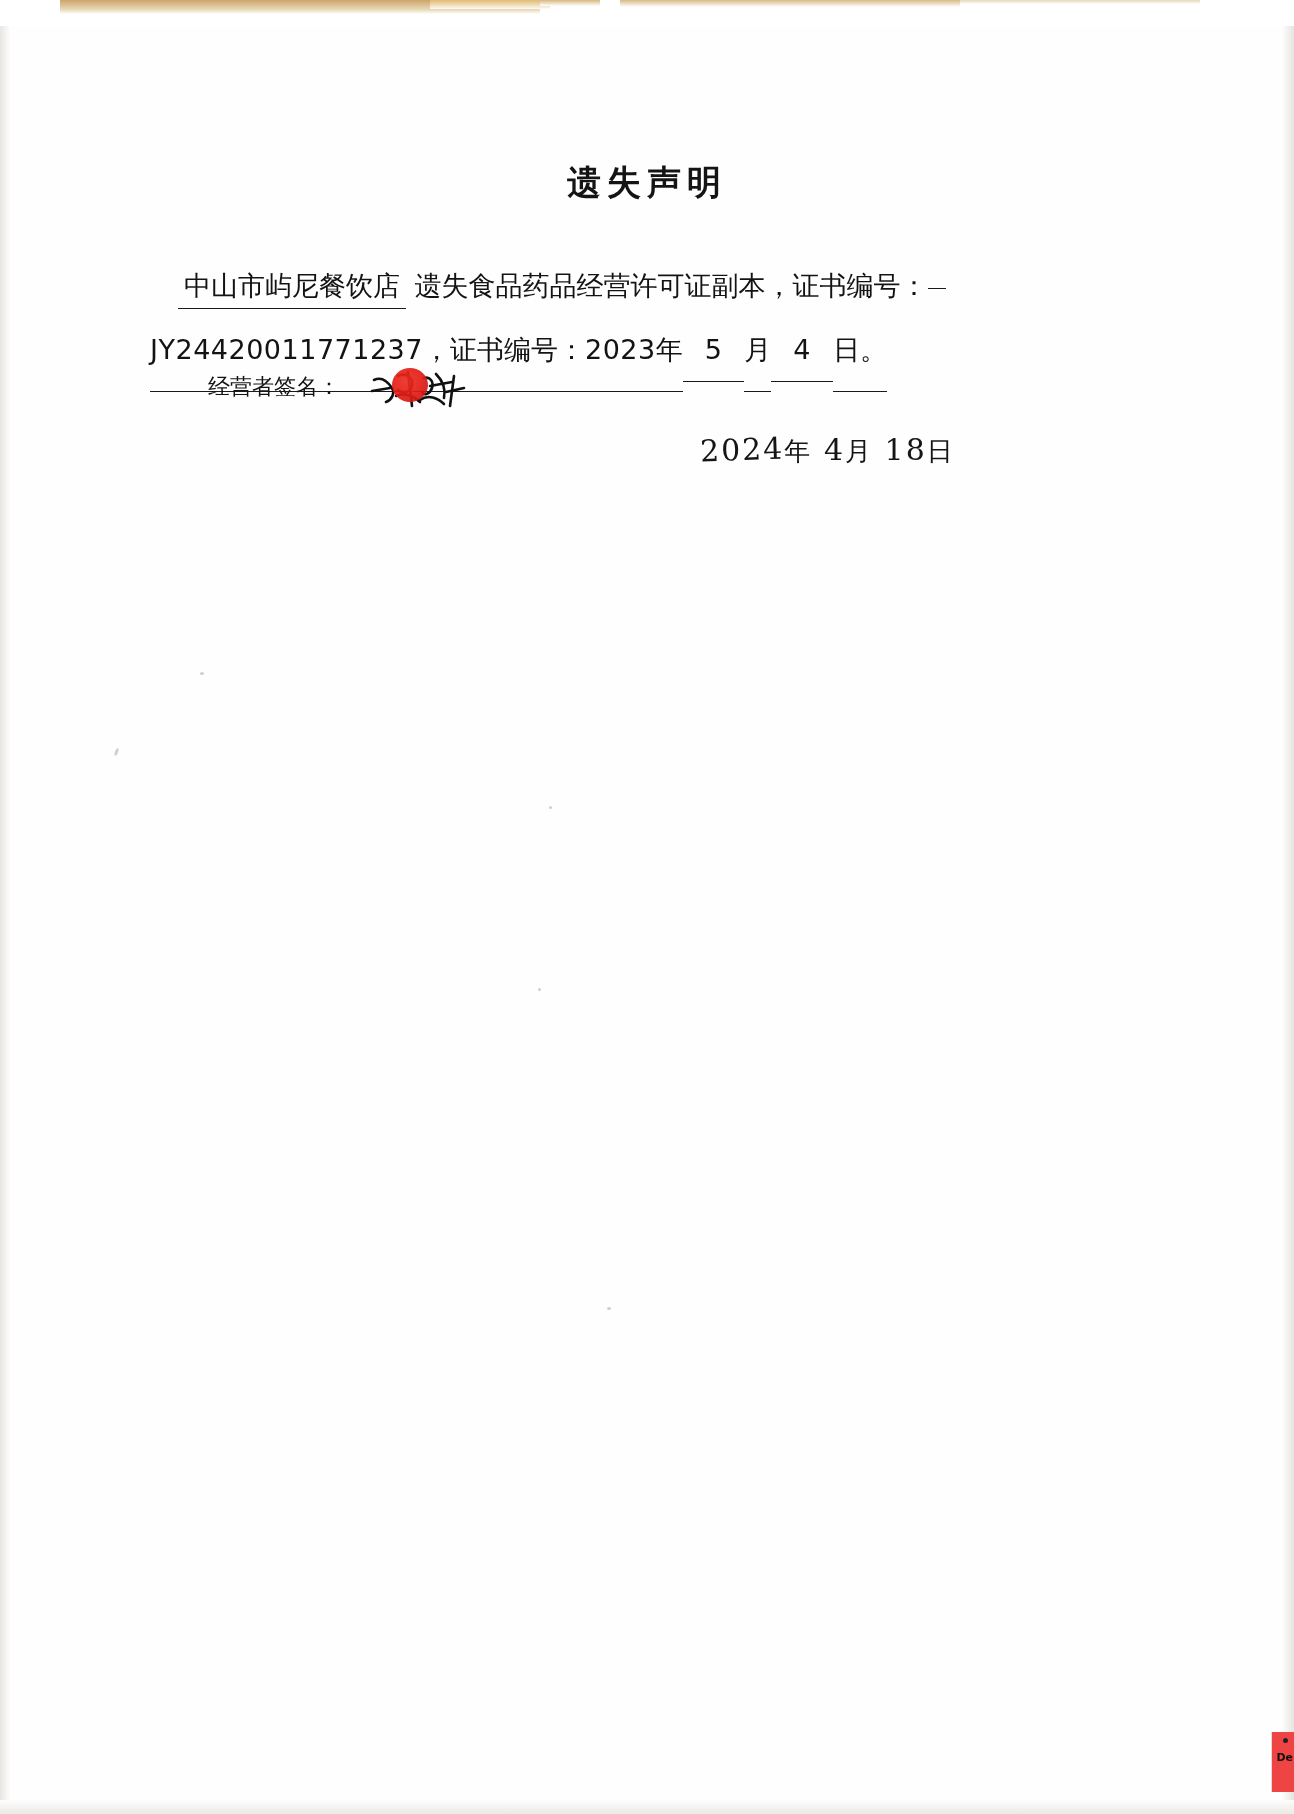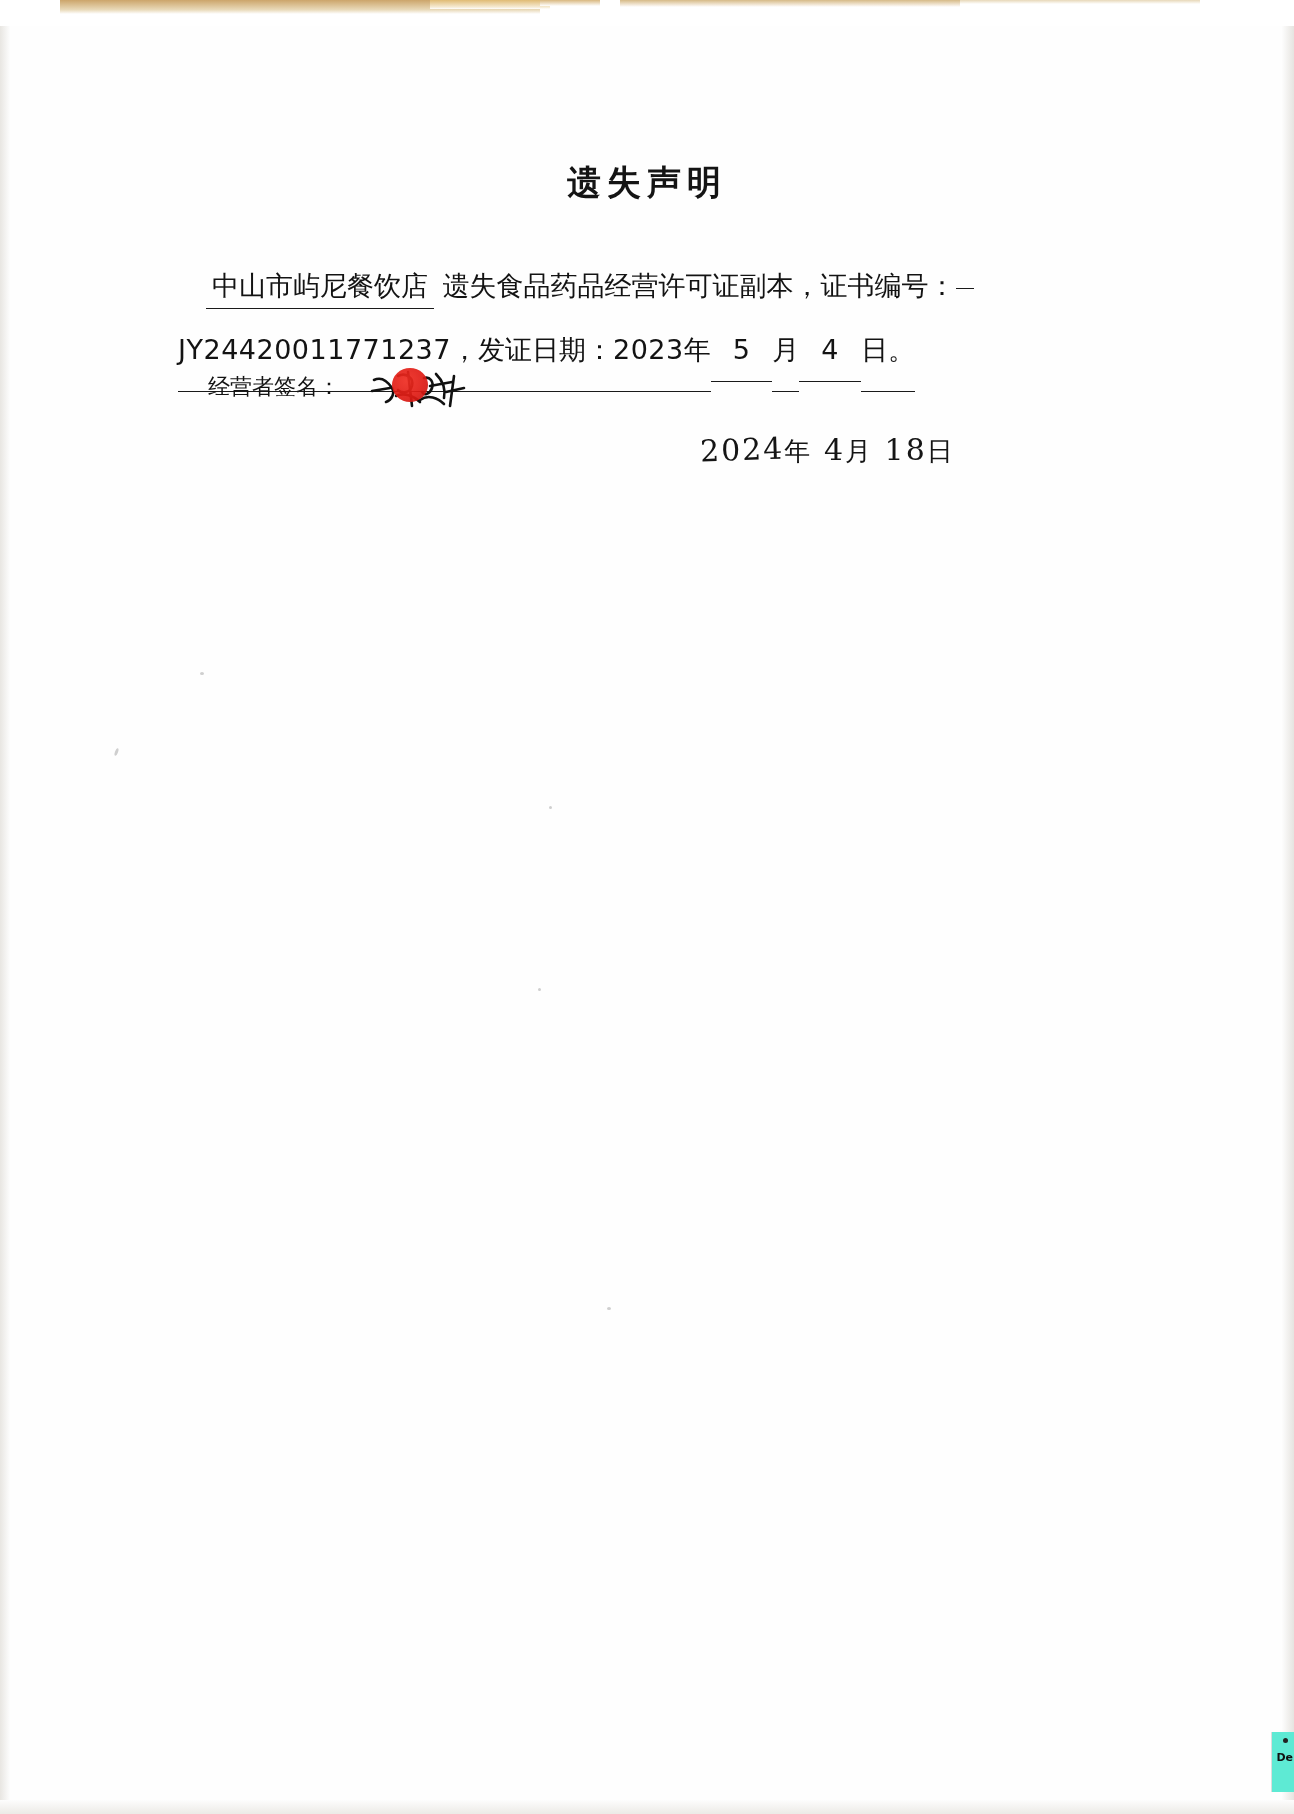--- a/index.html
+++ b/index.html
@@ -104,21 +104,20 @@
     top: 255px;
     width: 1000px;
     font-size: 27px;
     line-height: 62px;
     color: #131313;
     font-family: "DejaVu Sans", "Liberation Sans", sans-serif;
   }
 
   .line {
     white-space: nowrap;
-    margin-left: 28px;
   }
 
   .line1 { padding-left: 28px; }
 
   .fill {
     border-bottom: 1.6px solid #1a1a1a;
     padding: 0 6px 2px 6px;
     display: inline-block;
     line-height: 40px;
   }
@@ -199,21 +198,21 @@
     border-radius: 50%;
   }
 
   
   .watermark {
     position: absolute;
     right: 0;
     bottom: 22px;
     width: 22px;
     height: 60px;
-    background: #5eead4;
+    background: #ef4444;
     color: #111;
     font-family: "DejaVu Sans", "Liberation Sans", sans-serif;
     font-size: 11px;
     font-weight: 700;
     line-height: 60px;
     overflow: hidden;
     border-left: 1px solid #ddd;
   }
   .watermark .dot {
     position: absolute;
@@ -246,21 +245,21 @@
   </div>
 
   <div class="doc-title">遗失声明</div>
 
   <div class="body-block">
     <div class="line line1">
       <span class="fill">中山市屿尼餐饮店</span>
       <span>遗失食品药品经营许可证副本，证书编号：</span><span class="tail-underline"></span>
     </div>
     <div class="line line2">
-      <span class="u-under num">JY24420011771237</span><span class="u-under">，</span><span class="u-under">发证日期：</span><span class="u-under num">2023</span><span class="u-under">年</span><span class="u-under num" style="padding:0 22px;">5</span><span class="u-under">月</span><span class="u-under num" style="padding:0 22px;">4</span><span class="u-under">日。</span>
+      <span class="u-under num">JY24420011771237</span><span class="u-under">，</span><span class="u-under">证书编号：</span><span class="u-under num">2023</span><span class="u-under">年</span><span class="u-under num" style="padding:0 22px;">5</span><span class="u-under">月</span><span class="u-under num" style="padding:0 22px;">4</span><span class="u-under">日。</span>
     </div>
   </div>
 
   <div class="sig-line">经营者签名：</div>
 
   <div class="signature">
     <svg width="110" height="50" viewBox="0 0 110 50" aria-hidden="true">
       <g fill="none" stroke="#111" stroke-width="2.6" stroke-linecap="round">
         <path d="M6 14 C14 10, 20 16, 24 22 C27 27, 24 34, 18 36"></path>
         <path d="M4 25 L22 22"></path>

